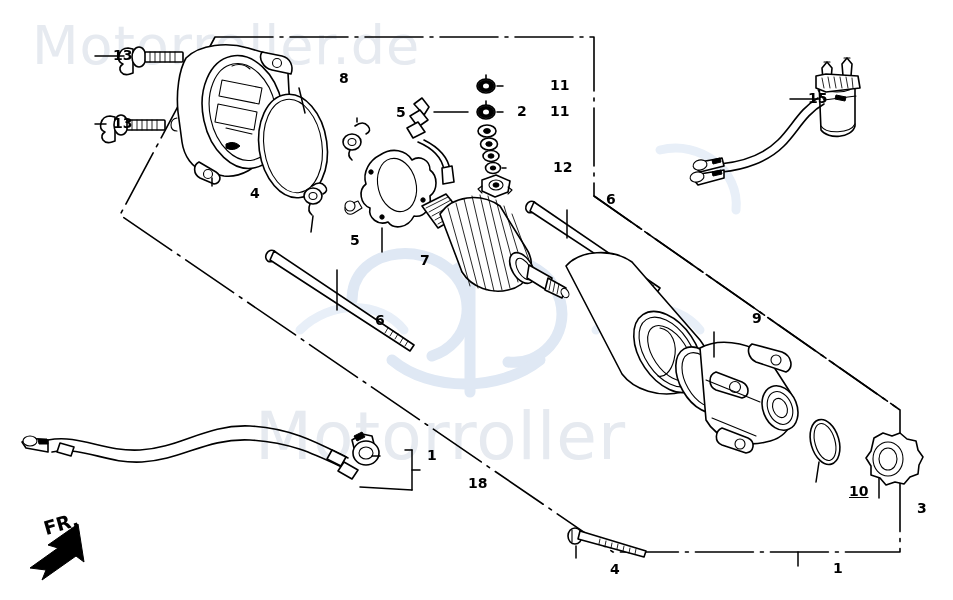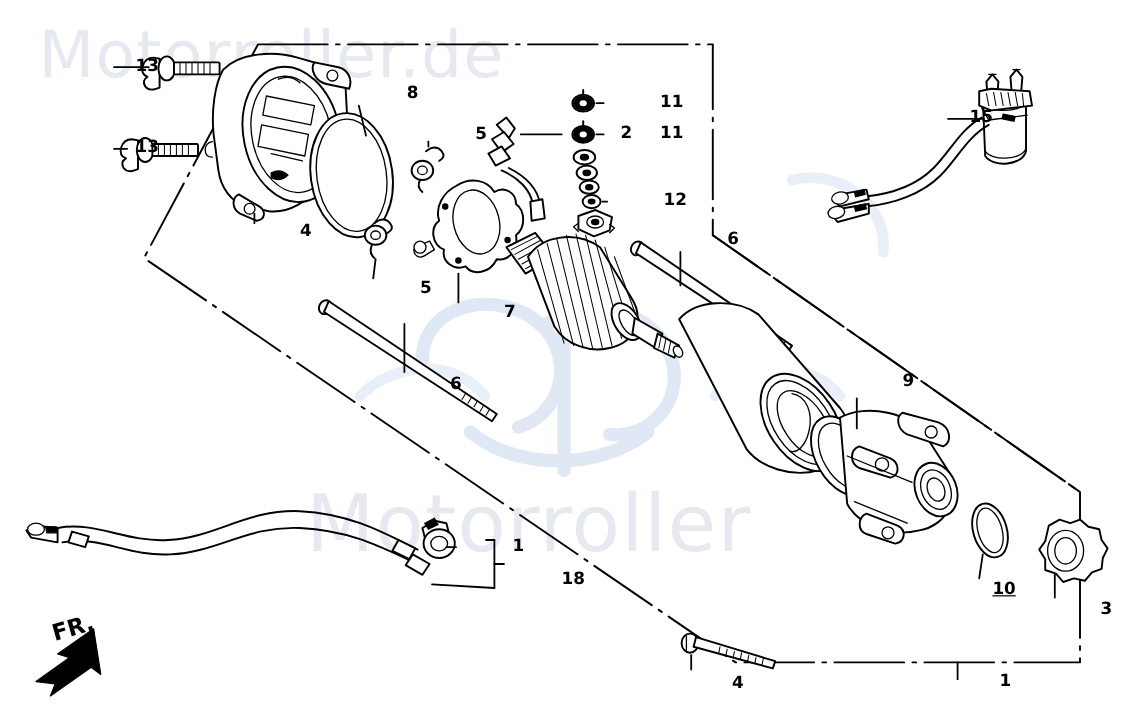--- a/index.html
+++ b/index.html
@@ -436,21 +436,21 @@
   <div class="calloutlabel" style="left:473px;top:104px;">2</div>
   <div class="calloutlabel" style="left:873px;top:501px;">3</div>
   <div class="calloutlabel" style="left:206px;top:186px;">4</div>
   <div class="calloutlabel" style="left:352px;top:105px;">5</div>
   <div class="calloutlabel" style="left:306px;top:233px;">5</div>
   <div class="calloutlabel" style="left:562px;top:192px;">6</div>
   <div class="calloutlabel" style="left:331px;top:313px;">6</div>
   <div class="calloutlabel" style="left:376px;top:253px;">7</div>
   <div class="calloutlabel" style="left:295px;top:71px;">8</div>
   <div class="calloutlabel" style="left:708px;top:311px;">9</div>
-  <div class="calloutlabel" style="left:783px;top:484px;text-decoration:underline;">10</div>
+  <div class="calloutlabel" style="left:805px;top:484px;text-decoration:underline;">10</div>
   <div class="calloutlabel" style="left:506px;top:78px;">11</div>
   <div class="calloutlabel" style="left:506px;top:104px;">11</div>
   <div class="calloutlabel" style="left:509px;top:160px;">12</div>
   <div class="calloutlabel" style="left:69px;top:48px;">13</div>
   <div class="calloutlabel" style="left:69px;top:116px;">13</div>
   <div class="calloutlabel" style="left:566px;top:562px;">4</div>
   <div class="calloutlabel" style="left:764px;top:91px;">15</div>
   <div class="calloutlabel" style="left:383px;top:448px;">1</div>
   <div class="calloutlabel" style="left:424px;top:476px;">18</div>
 

